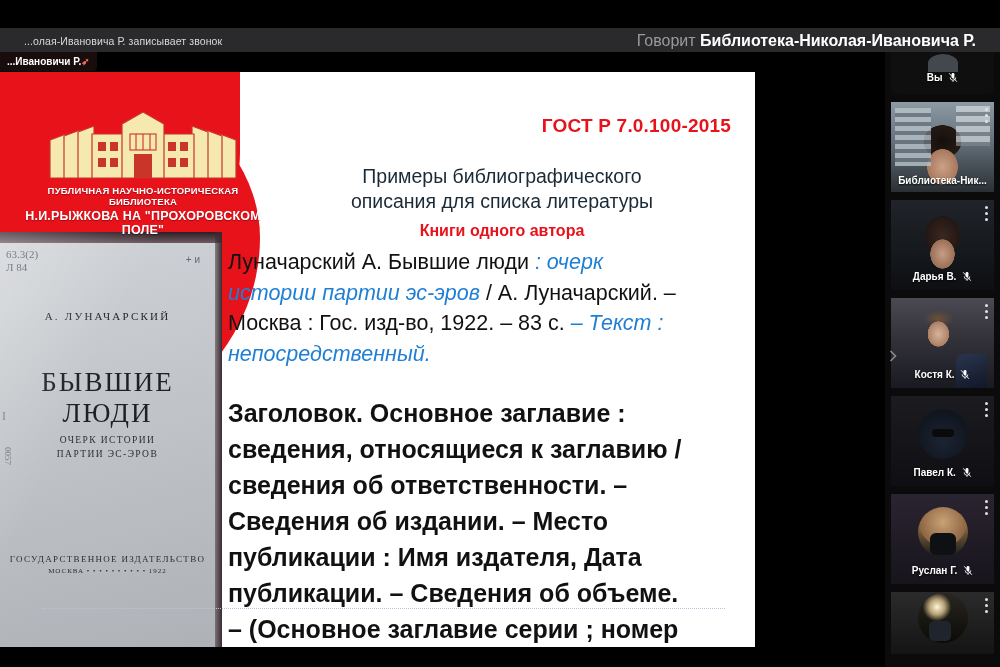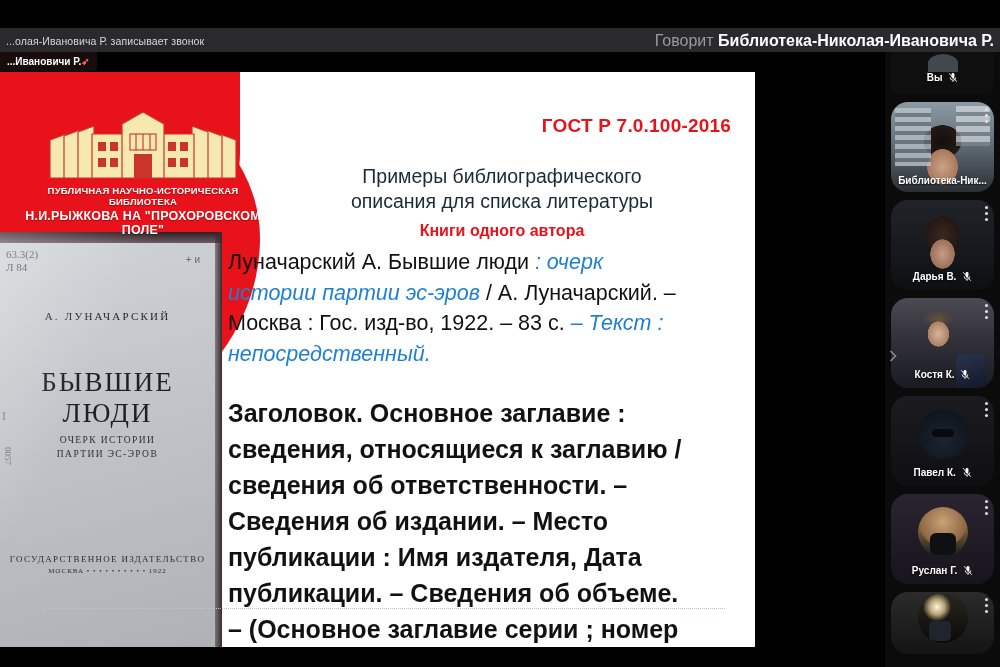--- a/index.html
+++ b/index.html
@@ -8,21 +8,21 @@
     font-family:"Liberation Sans", sans-serif;
     position:relative;
     -webkit-font-smoothing:antialiased;
   }
   #app{position:absolute;inset:0;background:#0b0b0b;}
 
   
   .topbar{
     position:absolute;top:28px;left:0;width:1000px;height:26px;
     background:#2a2a2c;display:flex;align-items:center;
-    justify-content:space-between;padding:0 6px;box-sizing:border-box;
+    justify-content:space-between;padding:0 24px;box-sizing:border-box;
   }
   .topbar .rec{color:#d8d8d8;font-size:10.5px;white-space:nowrap;letter-spacing:.1px;}
   .topbar .speaking{font-size:16px;white-space:nowrap;}
   .topbar .speaking .lbl{color:#9a9a9a;}
   .topbar .speaking .nm{color:#ffffff;font-weight:bold;}
   .strip-top{position:absolute;top:0;left:0;width:1000px;height:28px;background:#000;}
 
   
   .stage{position:absolute;left:0;top:52px;width:885px;height:615px;background:#000;}
 
@@ -129,21 +129,21 @@
     display:flex;align-items:center;justify-content:center;
     color:#8b8b8b;font-size:13px;z-index:20;
   }
 
   
   .sidebar{
     position:absolute;right:0;top:52px;width:115px;height:615px;
     background:#0b0b0b;overflow:hidden;
   }
   .tile{
-    position:relative;margin:0 6px 8px;border-radius:17px;overflow:hidden;
+    position:relative;margin:0 6px 8px;border-radius:0;overflow:hidden;
     background:#121214;height:90px;
   }
   .tile.first{margin-top:0;height:42px;background:#0f0f10;border-radius:0 0 7px 7px;}
   .tile .name{
     position:absolute;left:0;right:0;bottom:6px;text-align:center;
     color:#fff;font-size:10px;font-weight:bold;white-space:nowrap;overflow:hidden;
     text-shadow:0 1px 2px rgba(0,0,0,.9);
   }
   .tile.first .name{bottom:9px;}
   .tile .name .mic{margin-left:3px;display:inline-block;vertical-align:-2px;}
@@ -278,21 +278,21 @@
         <div class="title">БЫВШИЕ ЛЮДИ</div>
         <div class="sub" style="white-space:pre-line">ОЧЕРК ИСТОРИИ
 ПАРТИИ ЭС-ЭРОВ</div>
         <div class="pub">
           <span>ГОСУДАРСТВЕННОЕ ИЗДАТЕЛЬСТВО</span>
           <span class="city">МОСКВА • • • • • • • • • • 1922</span>
         </div>
         <div class="glare"></div>
       </div>
 
-      <div class="gost">ГОСТ Р 7.0.100-2016</div>
+      <div class="gost">ГОСТ Р 7.0.100-2015</div>
 
       <div class="slide-title">
         <span>Примеры библиографического</span><br>
         <span>описания для списка литературы</span>
       </div>
 
       <div class="slide-sub">Книги одного автора</div>
 
       <div class="example">
         <span>Луначарский А. Бывшие люди </span><span class="hl">: очерк истории партии эс-эров</span><span> / А. Луначарский. – Москва : Гос. изд-во, 1922. – 83 с. </span><span class="hl">– Текст : непосредственный.</span>

